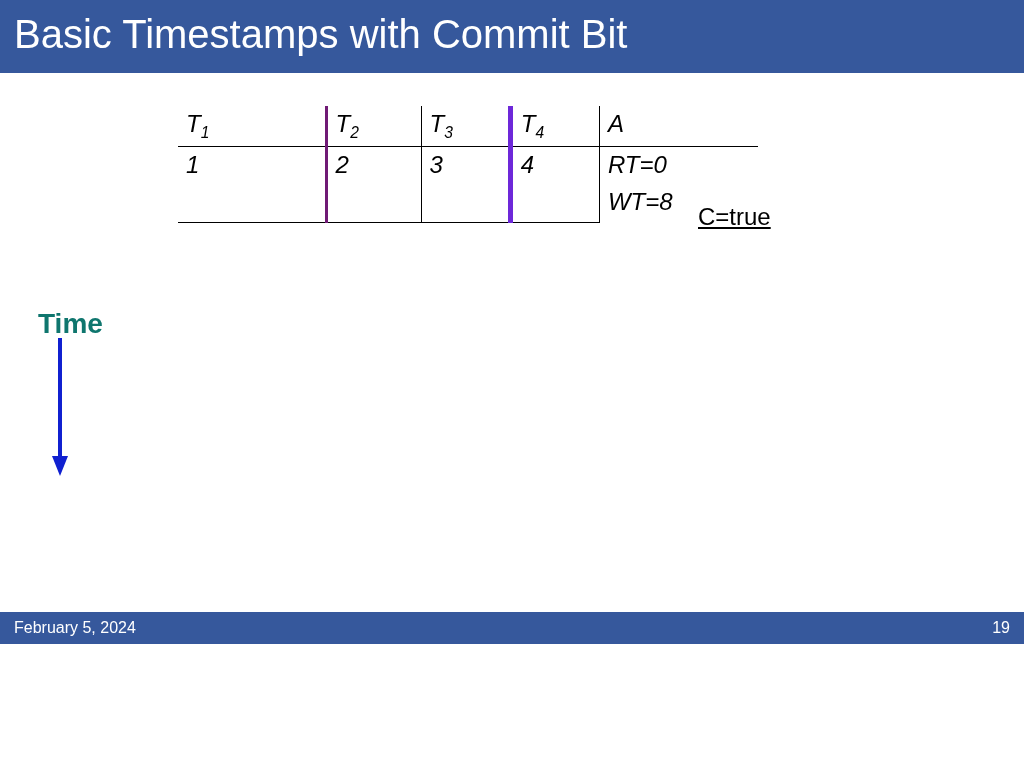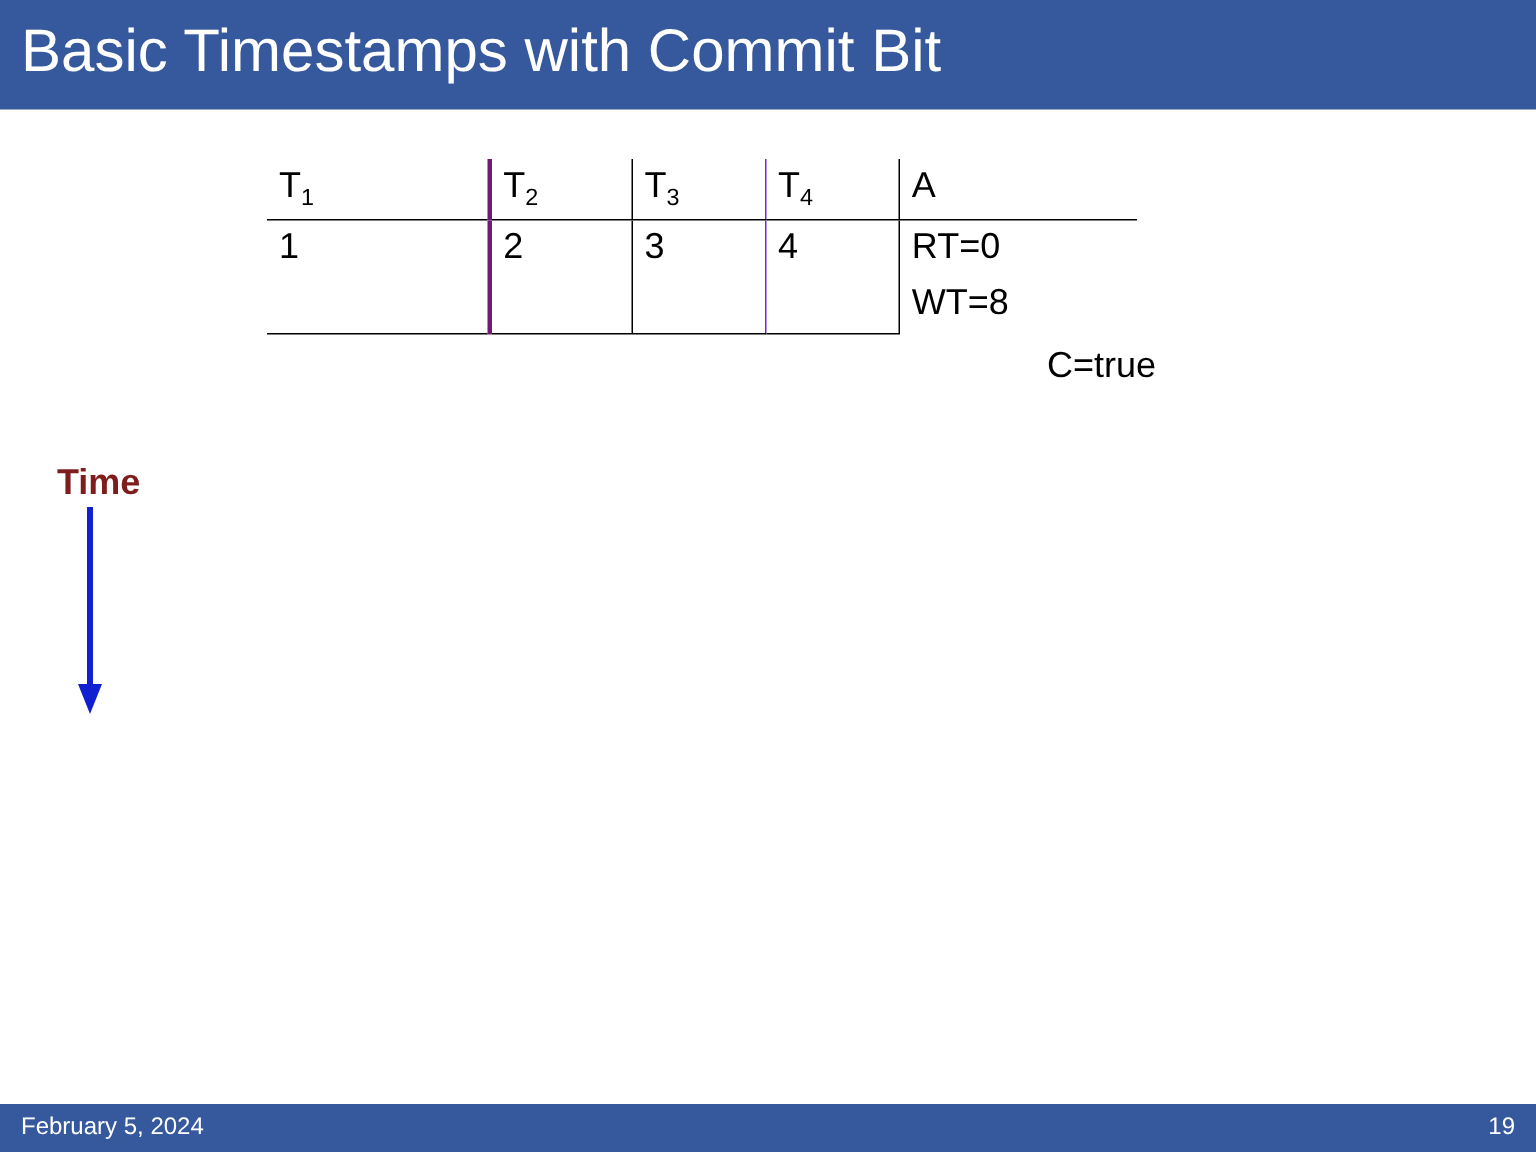--- a/index.html
+++ b/index.html
@@ -1,29 +1,29 @@
 <!DOCTYPE html>
 <html><head>
 <meta charset="utf-8">
 <style>
   * { box-sizing: border-box; margin: 0; padding: 0; }
   html, body { width: 1024px; height: 768px; font-family: Arial, Helvetica, sans-serif; background: #fff; overflow: hidden; }
-  .slide { position: relative; width: 1024px; height: 768px; border-radius: 18px; }
+  .slide { position: relative; width: 1024px; height: 644px; border-radius: 18px; }
   .title-bar { background: #36589c; color: #fff; padding: 12px 14px 16px 14px; font-size: 40px; font-weight: 400; }
   .content { position: absolute; top: 78px; left: 0; right: 0; bottom: 38px; }
-  .time-label { position: absolute; left: 38px; top: 230px; font-weight: bold; font-size: 24px; color: #7f1d1d; }
+  .time-label { position: absolute; left: 38px; top: 230px; font-weight: bold; font-size: 28px; color: #0f766e; }
   .time-arrow { position: absolute; left: 50px; top: 260px; }
   .time-arrow svg { display: block; }
   .table-wrap { position: absolute; left: 178px; top: 28px; width: 580px; }
-  table { border-collapse: collapse; font-size: 24px; color: #000; }
+  table { border-collapse: collapse; font-size: 24px; color: #000; font-style: italic; }
   td { padding: 4px 10px 4px 8px; vertical-align: top; height: 38px; white-space: nowrap; }
   .col-t1 { width: 150px; }
   .col-t2 { width: 96px; border-left: 3px solid #701a75; }
   .col-t3 { width: 90px; border-left: 1px solid #000; margin-top: 32px; }
-  .col-t4 { width: 90px; border-left: 1px solid #6d28d9; }
+  .col-t4 { width: 90px; border-left: 5px solid #6d28d9; }
   .col-a  { width: 160px; border-left: 1px solid #000; }
   .header-row td { border-bottom: 1px solid #000; }
   .divider-row td { border-bottom: 1px solid #000; }
   .divider-row .col-a { border-bottom: none; }
   .tall td { height: 420px; vertical-align: top; }
   sub { font-size: 0.65em; vertical-align: sub; }
   .footer { position: absolute; bottom: 0; left: 0; right: 0; height: 32px; background: #36589c; color: #fff; font-size: 16px; display: flex; align-items: center; justify-content: space-between; padding: 0 14px; }
   .footer-center { position: absolute; left: 0; right: 0; text-align: center; pointer-events: none; }
   .footer-right { margin-left: auto; }
   .c-ext { position: absolute; left: 520px; top: 6px; font-size: 24px; }
@@ -65,21 +65,21 @@
           <td class="col-t1"></td>
           <td class="col-t2"></td>
           <td class="col-t3"></td>
           <td class="col-t4"></td>
           <td class="col-a a-row2">
             <span>WT=8</span>
           </td>
         </tr>
       </tbody>
         </table>
-      <div class="c-ext" style="top:124px;">C=true</div>
+      <div class="c-ext" style="top:97px;text-decoration:underline;">C=true</div>
     </div>
   </div>
 
   <div class="footer">
     <span>February 5, 2024</span>
     <span class="footer-right">19</span>
   </div>
 </div>
 
 </body></html>

